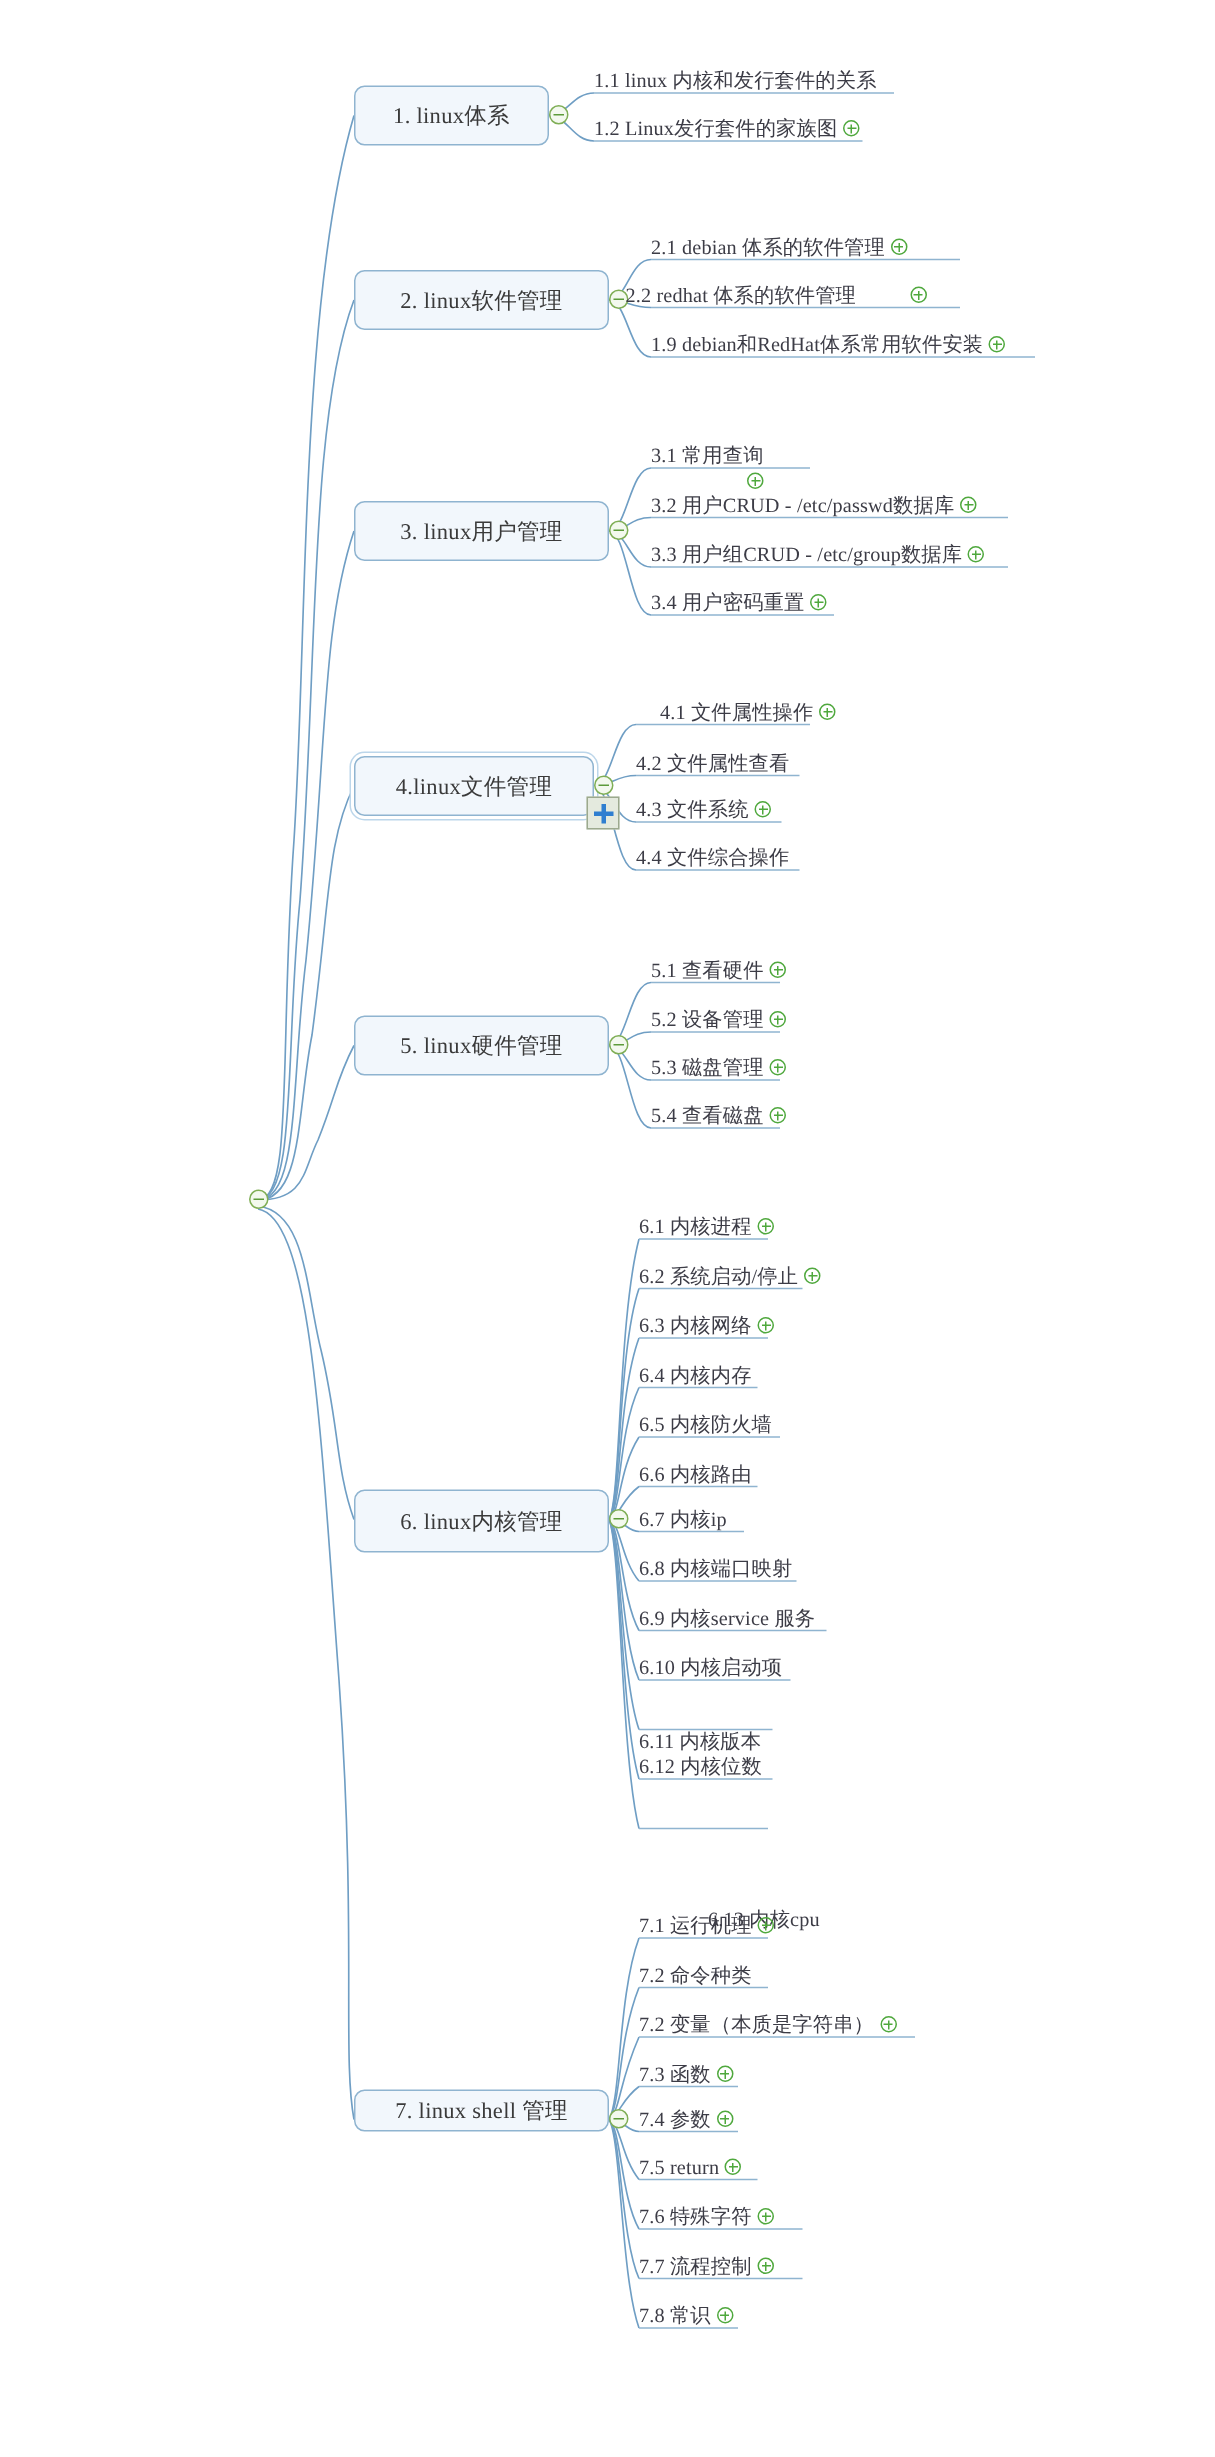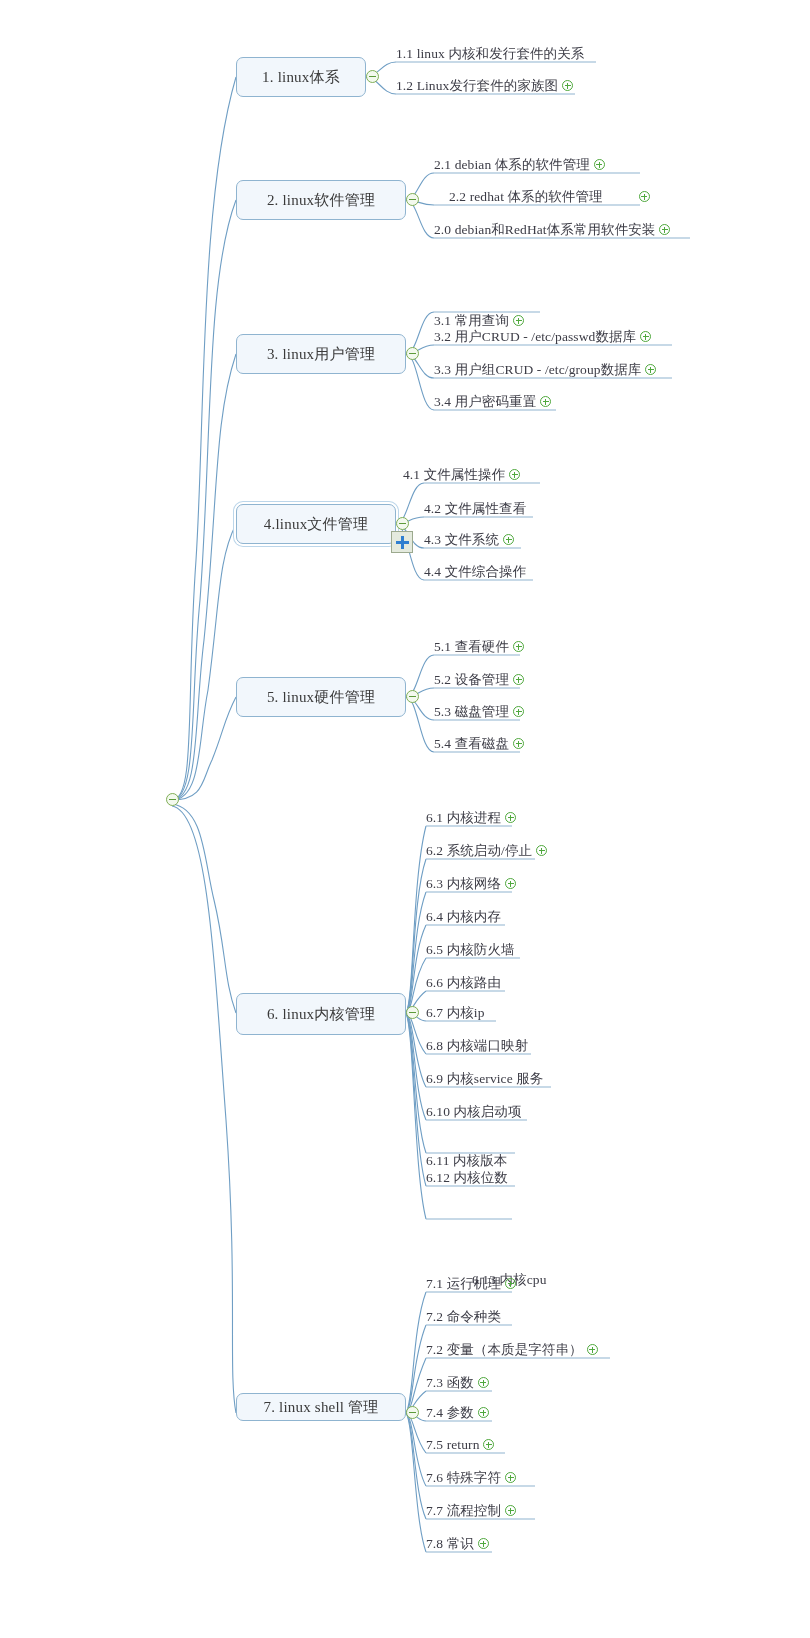--- a/index.html
+++ b/index.html
@@ -255,35 +255,35 @@
 
   <div class="node-box level1" style="left:236px; top:180px; width:170px; height:40px;">
     <span>2. linux软件管理</span>
   </div>
   <div class="toggle" style="left:406px; top:193px;"></div>
 
   <div class="leaf" style="left:434px; top:157px;">
     <span class="leaf-text">2.1 debian 体系的软件管理</span>
     <span class="plus-badge"></span>
   </div>
-  <div class="leaf" style="left:449px; top:189px;gap:36px;">
+  <div class="leaf" style="left:417px; top:189px;gap:36px;">
     <span class="leaf-text">2.2 redhat 体系的软件管理</span>
     <span class="plus-badge"></span>
   </div>
   <div class="leaf" style="left:434px; top:222px;">
-    <span class="leaf-text">2.0 debian和RedHat体系常用软件安装</span>
+    <span class="leaf-text">1.9 debian和RedHat体系常用软件安装</span>
     <span class="plus-badge"></span>
   </div>
 
   <div class="node-box level1" style="left:236px; top:334px; width:170px; height:40px;">
     <span>3. linux用户管理</span>
   </div>
   <div class="toggle" style="left:406px; top:347px;"></div>
 
-  <div class="leaf" style="left:434px; top:313px;">
+  <div class="leaf" style="left:434px; top:296px;flex-direction:column;">
     <span class="leaf-text">3.1 常用查询</span>
     <span class="plus-badge"></span>
   </div>
   <div class="leaf" style="left:434px; top:329px;">
     <span class="leaf-text">3.2 用户CRUD - /etc/passwd数据库</span>
     <span class="plus-badge"></span>
   </div>
   <div class="leaf" style="left:434px; top:362px;">
     <span class="leaf-text">3.3 用户组CRUD - /etc/group数据库</span>
     <span class="plus-badge"></span>
@@ -295,21 +295,21 @@
 
   <div class="node-box level1 selected" style="left:236px; top:504px; width:160px; height:40px;">
     <span>4.linux文件管理</span>
   </div>
   <div class="toggle" style="left:396px; top:517px;"></div>
   <div class="add-handle" style="left:391px; top:531px;">
     <span class="bar-h"></span>
     <span class="bar-v"></span>
   </div>
 
-  <div class="leaf" style="left:403px; top:467px;">
+  <div class="leaf" style="left:440px; top:467px;">
     <span class="leaf-text">4.1 文件属性操作</span>
     <span class="plus-badge"></span>
   </div>
   <div class="leaf" style="left:424px; top:501px;">
     <span class="leaf-text">4.2 文件属性查看</span>
   </div>
   <div class="leaf" style="left:424px; top:532px;">
     <span class="leaf-text">4.3 文件系统</span>
     <span class="plus-badge"></span>
   </div>

